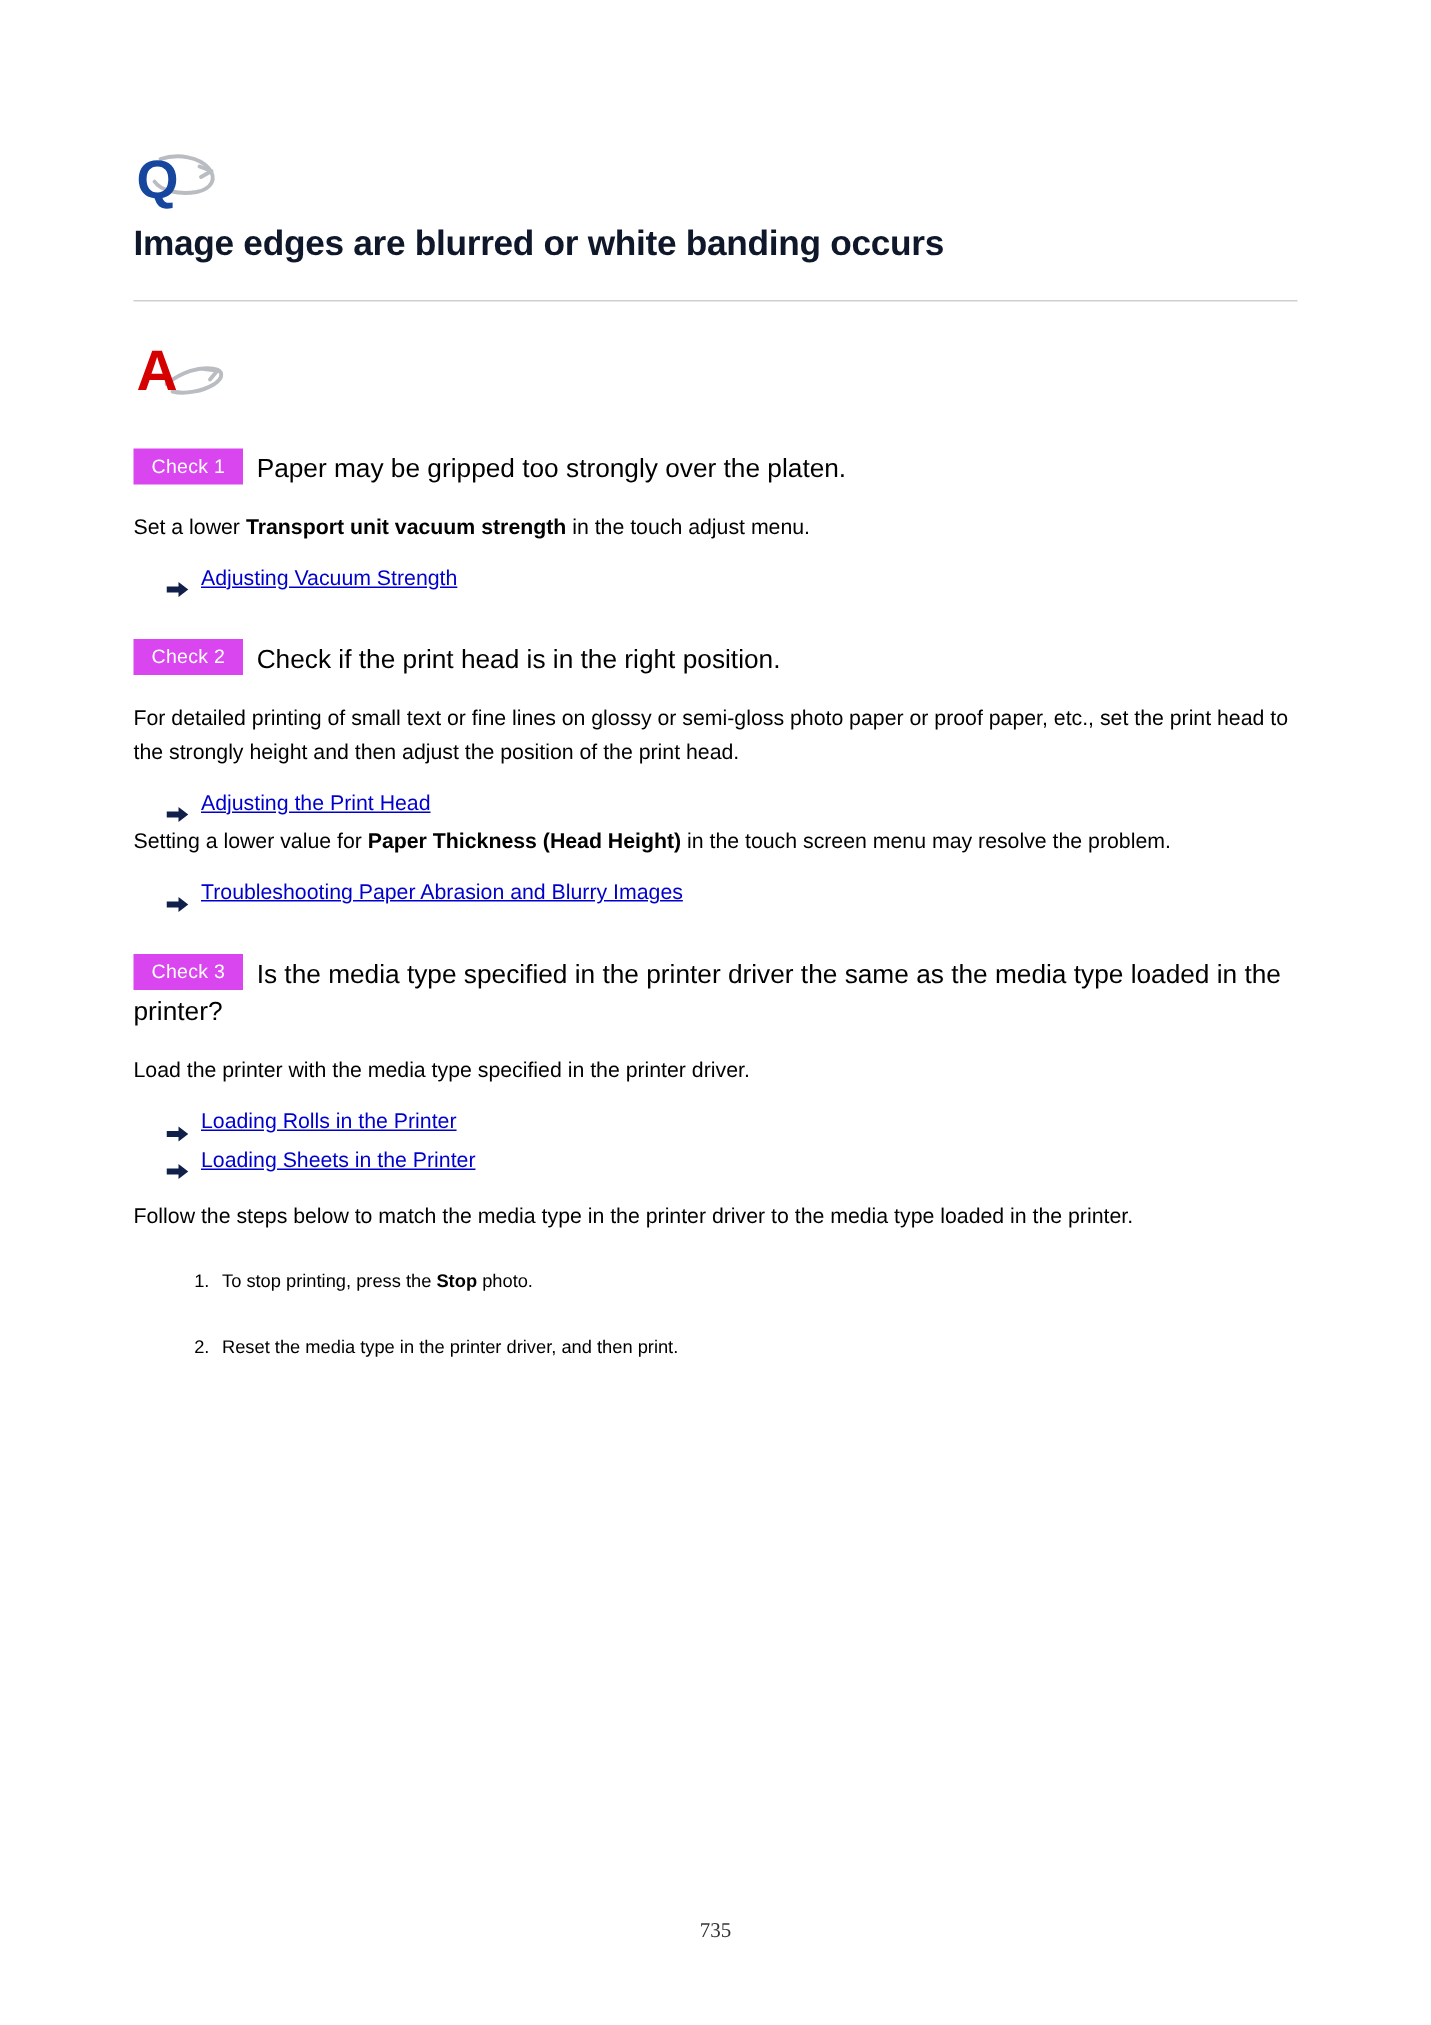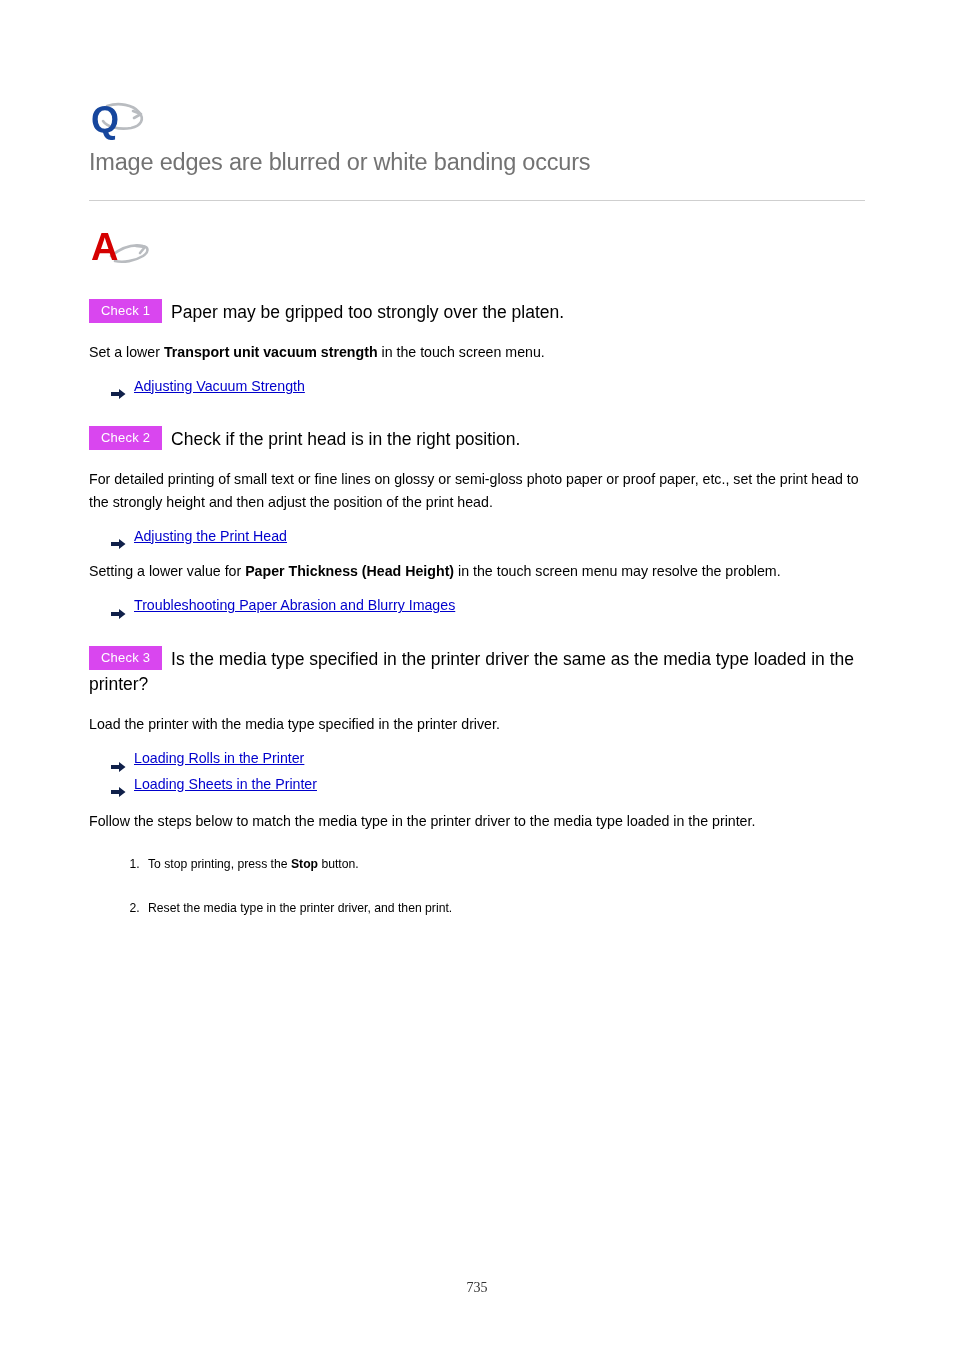--- a/index.html
+++ b/index.html
@@ -38,26 +38,26 @@
     height: 42px;
     margin: 0 0 6px 0;
   }
   .qa-icon svg {
     display: block;
   }
 
   
   .page-title {
     font-size: 23.5px;
-    font-weight: normal;
+    font-weight: bold;
     letter-spacing: -0.2px;
     line-height: 1.2;
     margin: 0;
     padding: 0 0 0 0;
-    color: #737373;
+    color: #0f172a;
   }
 
   .title-rule {
     border: 0;
     border-top: 1px solid #cfcfcf;
     margin: 24px 0 0 0;
     width: 776px;
     height: 0;
   }
 
@@ -98,21 +98,21 @@
   }
 
   
   p.body {
     font-size: 14.2px;
     line-height: 1.62;
     margin: 15px 0 0 0;
     color: #000;
   }
   p.body.tight {
-    margin-top: 13px;
+    margin-top: 3px;
   }
   b, strong { font-weight: bold; }
 
   
   .link-list {
     margin: 11px 0 0 0;
     padding: 0;
     list-style: none;
   }
   .link-row {
@@ -186,21 +186,21 @@
         <path d="M22 30 C32 22 44 18 54 20 C60 21 60 26 54 30 C46 35 34 37 26 35" fill="none" stroke="#b9bcc0" stroke-width="2.6" stroke-linecap="round"></path>
         <path d="M47 20 L56 21 L51 27" fill="none" stroke="#b9bcc0" stroke-width="2.6" stroke-linecap="round" stroke-linejoin="round"></path>
         <text x="2" y="34" font-family="'Liberation Sans', sans-serif" font-size="38" font-weight="bold" fill="#d50000">A</text>
       </svg>
     </div>
 
     <div class="check-block">
       <p class="check-heading">
         <span class="check-badge">Check 1</span><span class="check-title">Paper may be gripped too strongly over the platen.</span>
       </p>
-      <p class="body"><span>Set a lower </span><b>Transport unit vacuum strength</b><span> in the touch screen menu.</span></p>
+      <p class="body"><span>Set a lower </span><b>Transport unit vacuum strength</b><span> in the touch adjust menu.</span></p>
       <ul class="link-list">
         <li class="link-row">
           <span class="arrow-icon">
             <svg width="15" height="12" viewBox="0 0 15 12" xmlns="http://www.w3.org/2000/svg">
               <path d="M0 4 L8 4 L8 1 L14.5 6 L8 11 L8 8 L0 8 Z" fill="#10204a"></path>
             </svg>
           </span>
           <a class="doc-link">Adjusting Vacuum Strength</a>
         </li>
       </ul>
@@ -252,21 +252,21 @@
           <span class="arrow-icon">
             <svg width="15" height="12" viewBox="0 0 15 12" xmlns="http://www.w3.org/2000/svg">
               <path d="M0 4 L8 4 L8 1 L14.5 6 L8 11 L8 8 L0 8 Z" fill="#10204a"></path>
             </svg>
           </span>
           <a class="doc-link">Loading Sheets in the Printer</a>
         </li>
       </ul>
       <p class="body">Follow the steps below to match the media type in the printer driver to the media type loaded in the printer.</p>
       <ol class="steps">
-        <li><span>To stop printing, press the </span><b>Stop</b><span> button.</span></li>
+        <li><span>To stop printing, press the </span><b>Stop</b><span> photo.</span></li>
         <li><span>Reset the media type in the printer driver, and then print.</span></li>
       </ol>
     </div>
 
   </div>
 
   <div class="page-number">735</div>
 
 </div>
 

